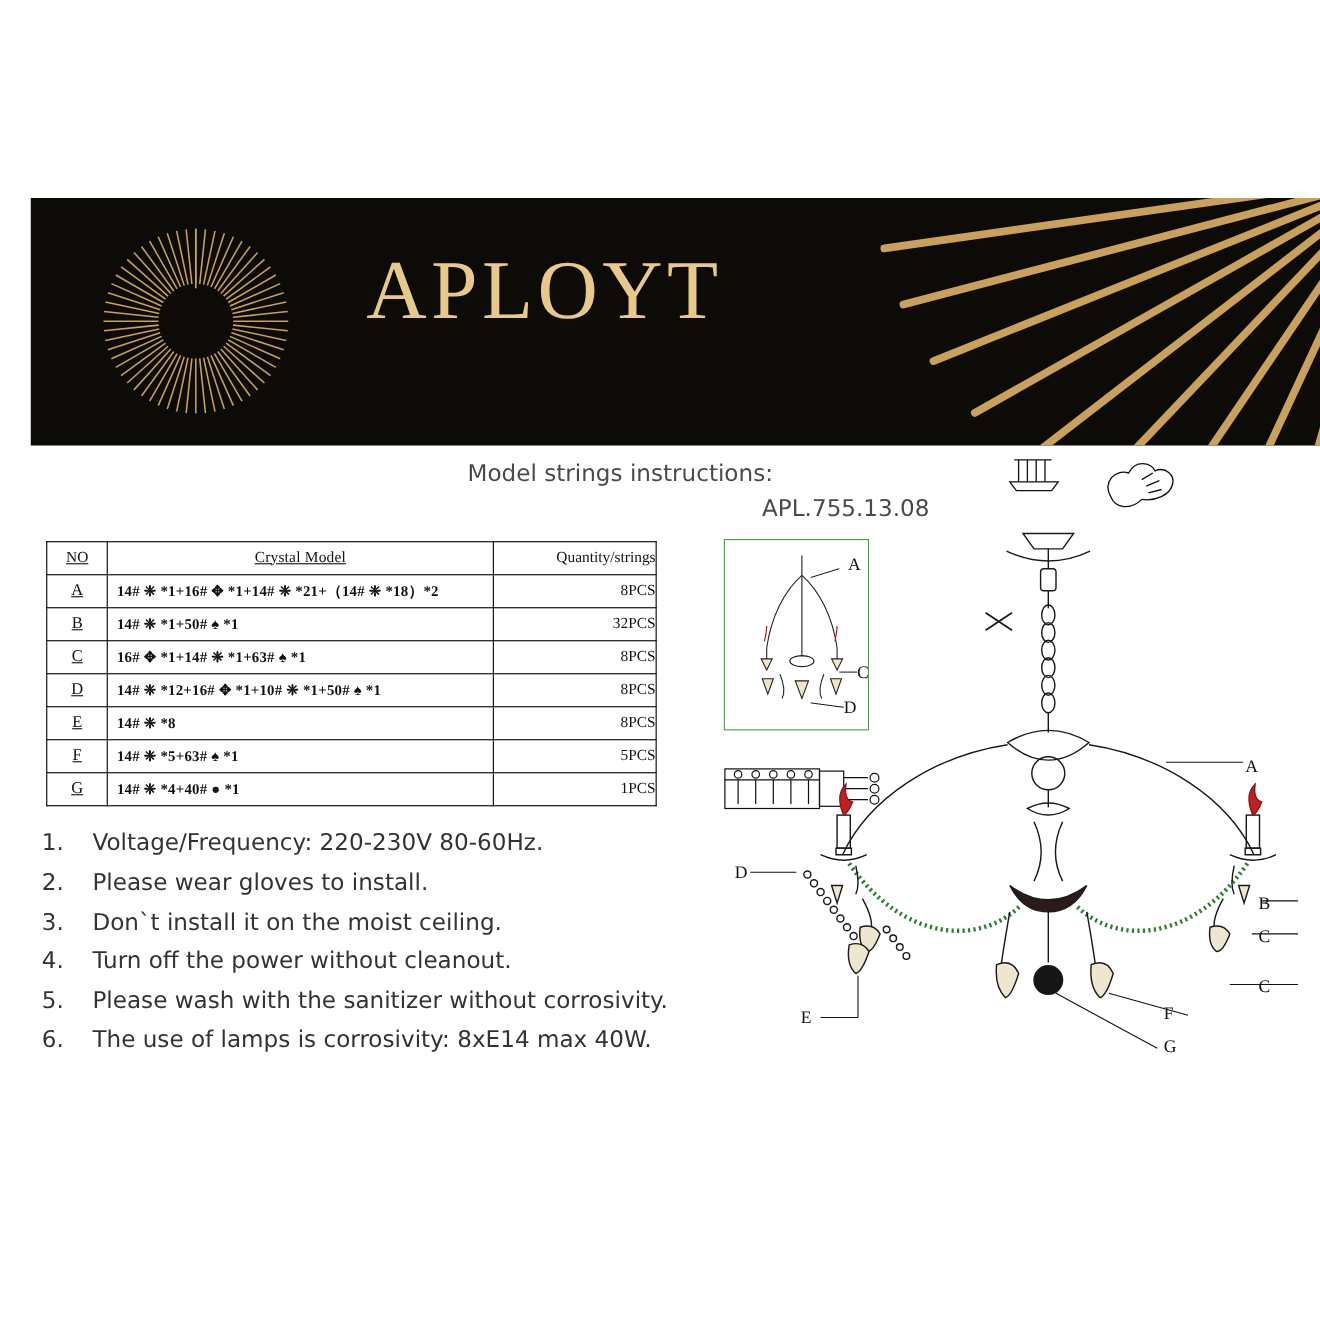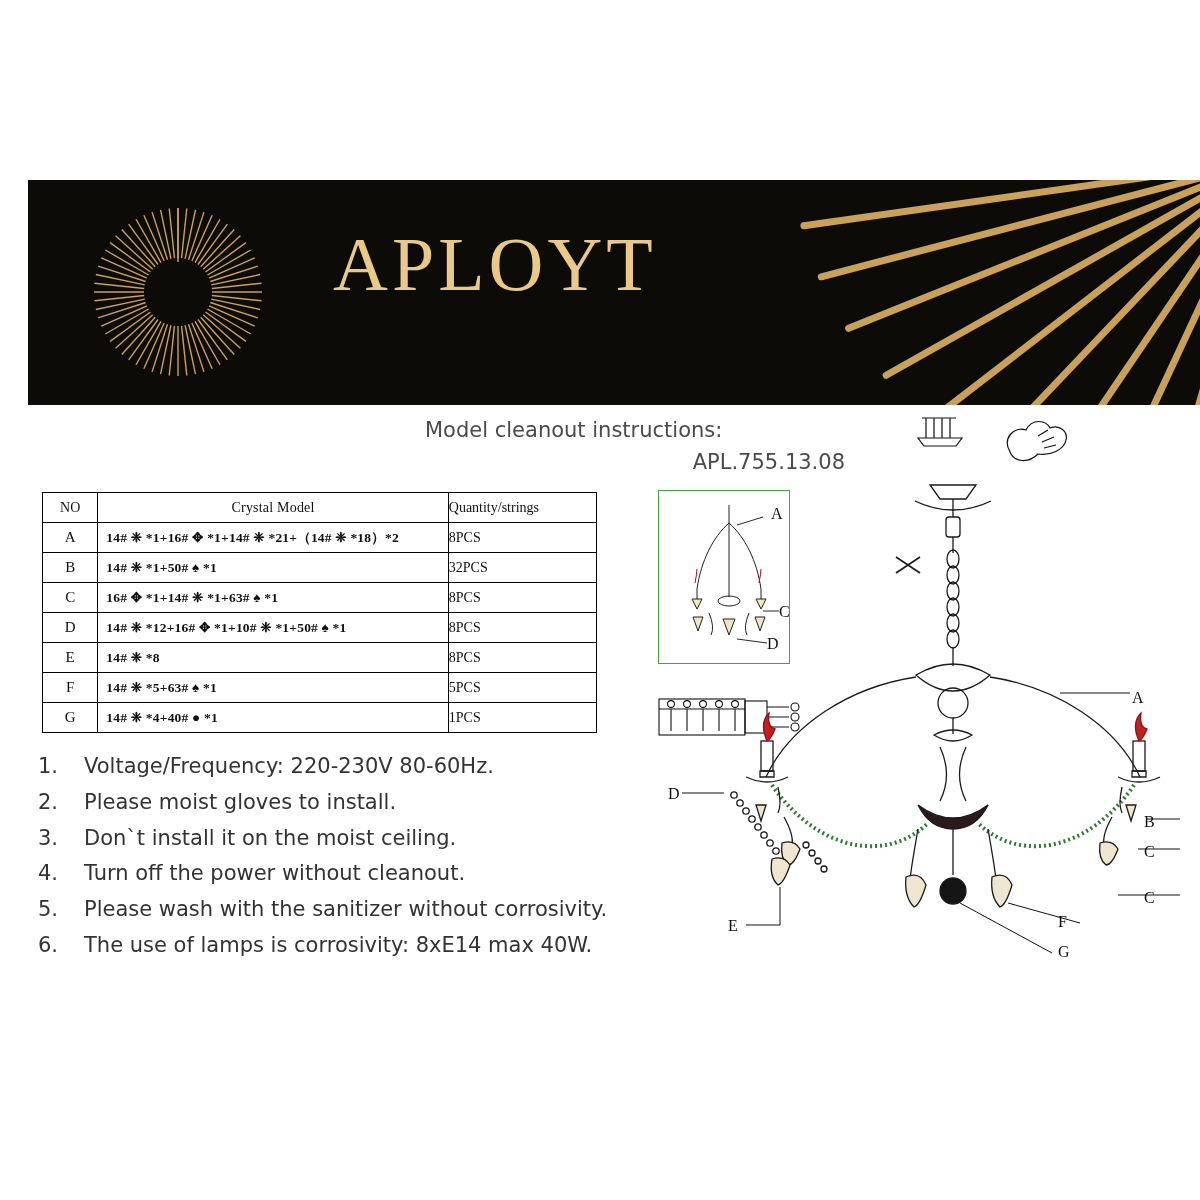--- a/index.html
+++ b/index.html
@@ -36,24 +36,24 @@
 
   
   .tbl{
     position:absolute;left:42px;top:492px;width:555px;
     border-collapse:collapse;font-family:"Liberation Serif", serif;
   }
   .tbl td,.tbl th{
     border:1px solid #000;padding:0;height:29px;color:#111;
   }
   .tbl th{font-weight:normal;font-size:14px;}
-  .c-no{width:56px;text-align:center;font-size:15px;}
+  .c-no{width:56px;text-align:center;font-size:15px;text-decoration:underline;}
   .c-model{width:355px;padding-left:8px !important;font-size:13.5px;letter-spacing:.2px;font-weight:bold;}
-  .c-qty{width:150px;text-align:left;font-size:14px;}
-  .tbl th.c-model{text-align:center;padding-left:0 !important;}
+  .c-qty{width:150px;text-align:right;font-size:14px;}
+  .tbl th.c-model{text-align:center;padding-left:0 !important;text-decoration:underline;}
 
   
   .notes{
     position:absolute;left:28px;top:752px;width:580px;
     font-size:21px;color:#333;line-height:1.42;
     font-family:"DejaVu Sans", sans-serif;
   }
   .note{display:flex;margin-bottom:6px;}
   .note .num{width:56px;flex:0 0 56px;text-align:right;padding-right:26px;box-sizing:border-box;}
   .note .txt{flex:1;}
@@ -169,21 +169,21 @@
           <line x1="0" y1="0" x2="-205" y2="340" transform="rotate(3)"></line>
           <line x1="0" y1="0" x2="-145" y2="360" transform="rotate(3)"></line>
           <line x1="0" y1="0" x2="-85" y2="375" transform="rotate(3)"></line>
           <line x1="0" y1="0" x2="-25" y2="385" transform="rotate(3)"></line>
         </g>
       </g>
     </svg>
   </div>
 
   <div class="model-head">
-    <div>Model cleanout instructions:</div>
+    <div>Model strings instructions:</div>
     <div class="model-code">APL.755.13.08</div>
   </div>
 
   <table class="tbl">
     <thead>
       <tr>
         <th class="c-no">NO</th>
         <th class="c-model">Crystal        Model</th>
         <th class="c-qty">Quantity/strings</th>
       </tr>
@@ -227,21 +227,21 @@
     </tbody>
   </table>
 
   <div class="notes">
     <div class="note">
       <span class="num">1.</span>
       <span class="txt">Voltage/Frequency: 220-230V 80-60Hz.</span>
     </div>
     <div class="note">
       <span class="num">2.</span>
-      <span class="txt">Please moist gloves to install.</span>
+      <span class="txt">Please wear gloves to install.</span>
     </div>
     <div class="note">
       <span class="num">3.</span>
       <span class="txt">Don`t install it on the moist ceiling.</span>
     </div>
     <div class="note">
       <span class="num">4.</span>
       <span class="txt">Turn off the power without cleanout.</span>
     </div>
     <div class="note">

